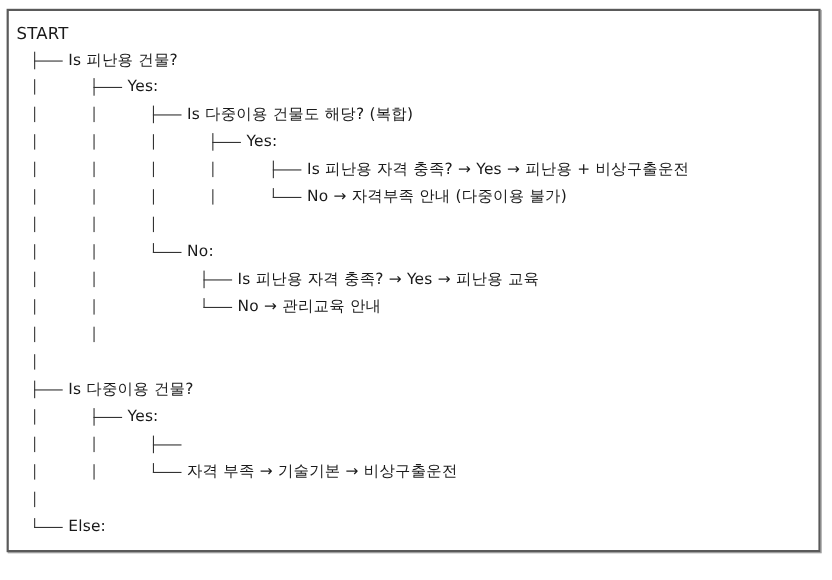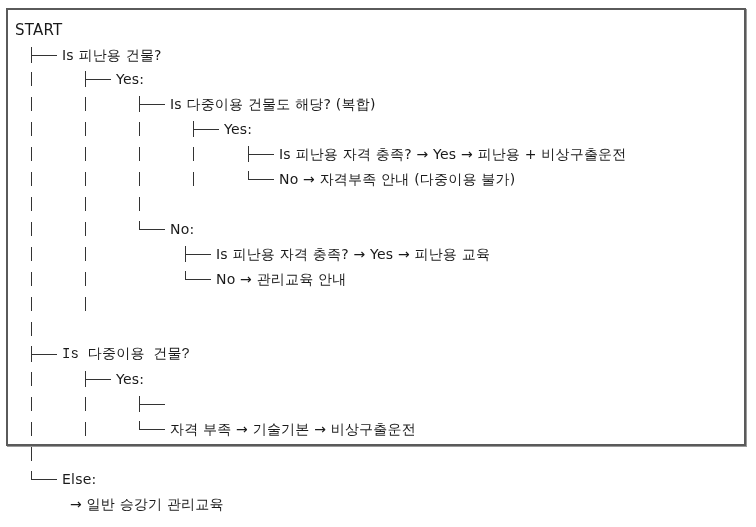--- a/index.html
+++ b/index.html
@@ -13,21 +13,21 @@
       position: relative;
       overflow: hidden;
       font-family: "DejaVu Sans", "Liberation Sans", sans-serif;
       color: #1a1a1a;
     }
     .frame {
       position: absolute;
       left: 6px;
       top: 8px;
       width: 740px;
-      height: 438px;
+      height: 494px;
       border: 2px solid #5a5a5a;
       box-shadow: 1px 1px 0 #9a9a9a;
       box-sizing: border-box;
       background: #ffffff;
     }
     .tree {
       position: absolute;
       left: 0;
       top: 0;
       width: 100%;
@@ -194,21 +194,21 @@
 
     <div class="row" style="top:282px;">
       <div class="vbar" style="left:23px;"></div>
       <div class="vbar" style="left:77px;"></div>
     </div>
 
     <div class="row" style="top:307px;">
       <div class="vbar" style="left:23px;"></div>
     </div>
 
-    <div class="row" style="top:332px;font-family:Liberation Mono, monospace;">
+    <div class="row" style="top:332px;">
       <div class="branch" style="left:23px;">
           <div class="stem"></div>
           <div class="arm"></div>
         </div>
       <span class="label" style="left:54px;">Is 다중이용 건물?</span>
     </div>
 
     <div class="row" style="top:357px;">
       <div class="vbar" style="left:23px;"></div>
       <div class="branch" style="left:77px;">
@@ -242,18 +242,15 @@
     </div>
 
     <div class="row" style="top:457px;">
       <div class="branch last" style="left:23px;">
           <div class="stem"></div>
           <div class="arm"></div>
         </div>
       <span class="label" style="left:54px;">Else:</span>
     </div>
 
-    <div class="row" style="top:482px;">
-      <span class="label" style="left:62px;">→ 일반 승강기 관리교육</span>
-    </div>
 
   </div>
 </div>
 
 </body></html>

